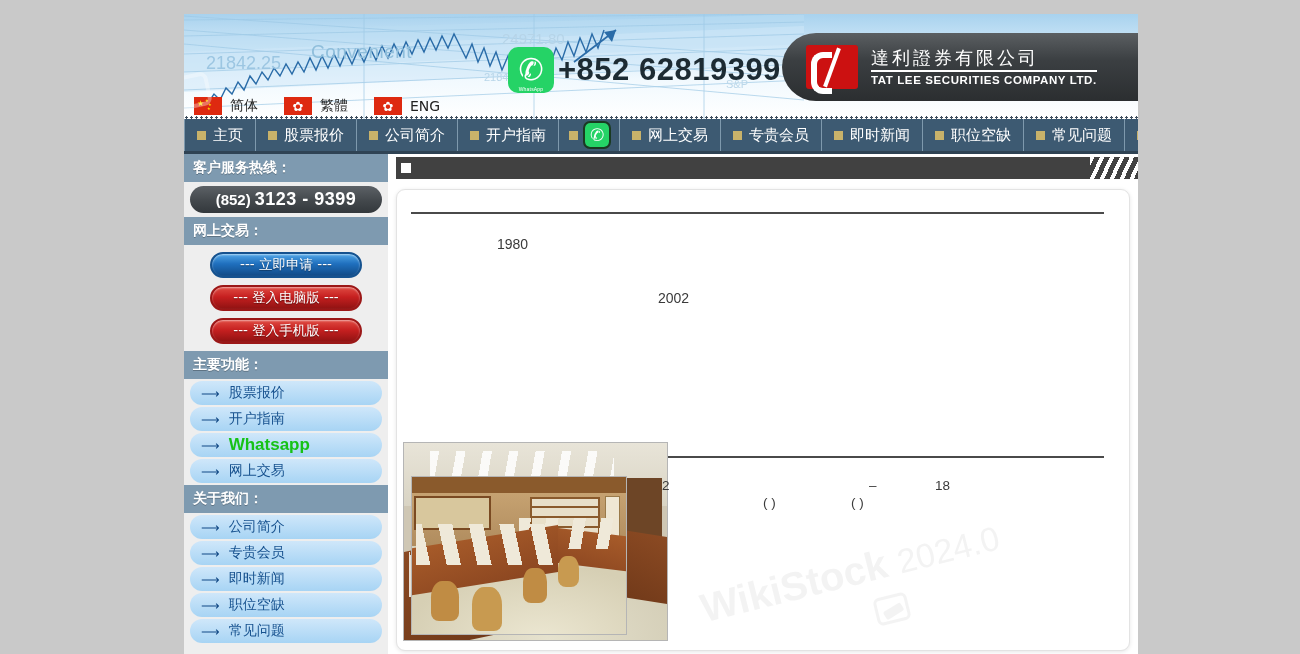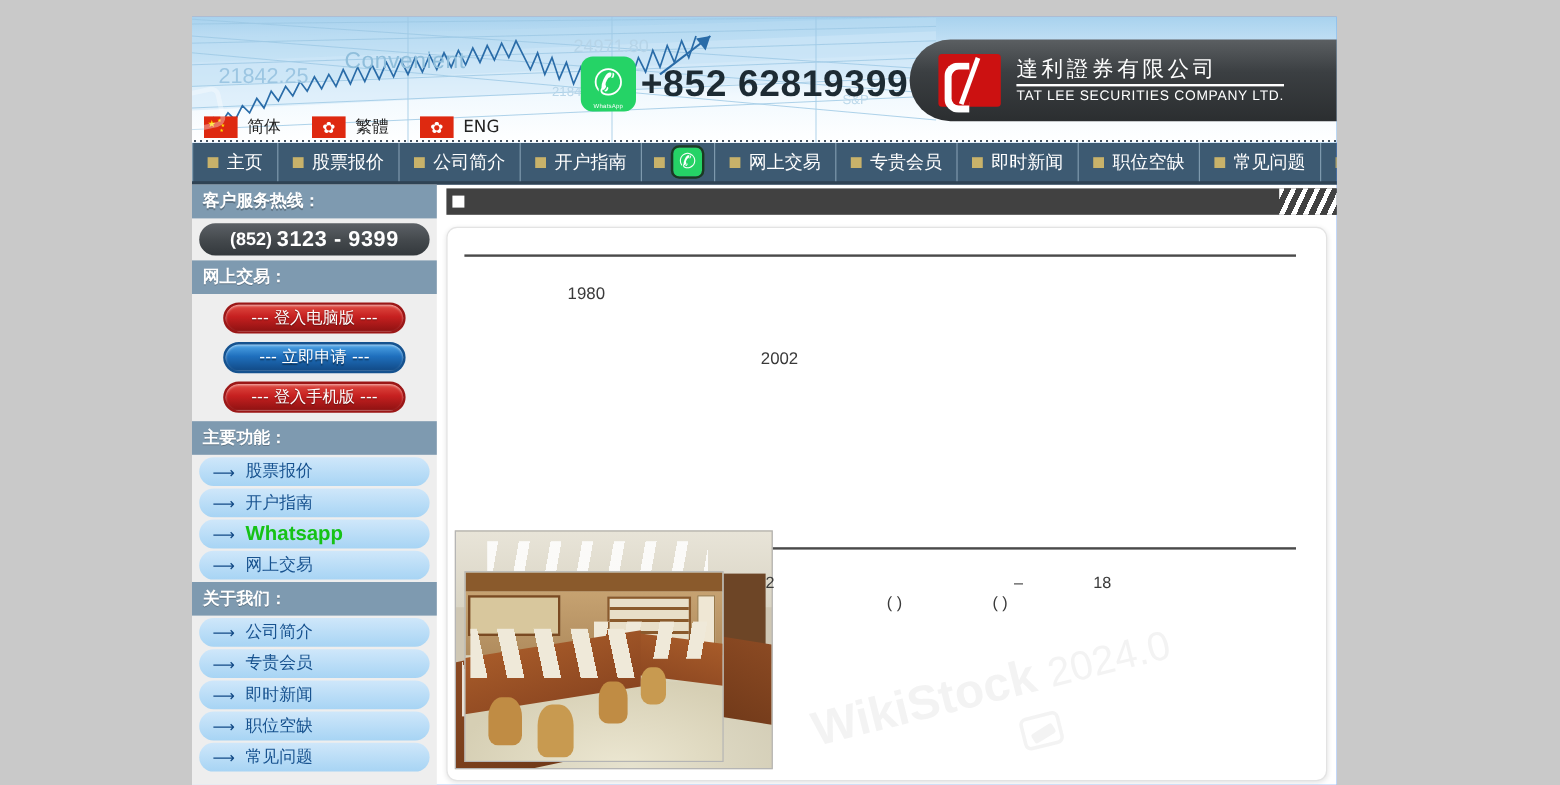--- a/index.html
+++ b/index.html
@@ -10,23 +10,23 @@
     overflow: hidden;
   }
   #page {
     position: absolute; left: 0; top: 0;
     width: 1300px; height: 654px;
     background: #c9c9c9;
   }
   
   .site {
     position: absolute;
-    left: 160px; top: 14px;
+    left: 184px; top: 14px;
     width: 954px; height: 640px;
-    background: #3b82f6;
+    background: #6d28d9;
     overflow: hidden;
   }
 
   
   .banner {
     position: relative;
     height: 105px;
     background: linear-gradient(100deg,#cfe6f7 0%,#dff0fb 24%,#eaf6fd 48%,#bcdcf3 72%,#86bfe6 100%);
     overflow: hidden;
   }
@@ -80,21 +80,21 @@
     width:4px; height:41px; background:#fff;
     transform: rotate(20deg);
   }
   .logotext { margin-left: 13px; color:#fff; }
   .logo-cn {
     font-size: 18px; letter-spacing: 3px; line-height: 1.1;
     font-family: "DejaVu Sans", sans-serif; font-weight: 400;
   }
   .logo-rule { height:2px; background:#fff; margin:3px 0 2px 0; }
   .logo-en {
-    font-size: 11.5px; font-weight: normal; letter-spacing: .6px;
+    font-size: 11.5px; font-weight: bold; letter-spacing: .6px;
     font-family: "Liberation Sans", sans-serif;
   }
   
   .wa-hero {
     position: absolute; left: 324px; top: 33px;
     display: flex; align-items: center; gap: 4px;
   }
   .wa-tile {
     width: 46px; height: 46px; border-radius: 10px; background:#25d366;
     position: relative; flex:0 0 auto;
@@ -458,22 +458,22 @@
     <div class="body">
 
       <div class="sidebar">
         <div class="sechead">客户服务热线：</div>
         <div class="hotline">
           <span class="pfx">(852)</span>
           <span class="num">3123 - 9399</span>
         </div>
 
         <div class="sechead">网上交易：</div>
+        <div class="pillbtn blue">---  立即申请  ---</div>
         <div class="pillbtn red">---  登入电脑版  ---</div>
-        <div class="pillbtn blue">---  立即申请  ---</div>
         <div class="pillbtn red">---  登入手机版  ---</div>
 
         <div class="sechead">主要功能：</div>
         <div class="menurow">
           <span class="arrow">⟶</span>
           <span class="mlabel">股票报价</span>
         </div>
         <div class="menurow">
           <span class="arrow">⟶</span>
           <span class="mlabel">开户指南</span>

